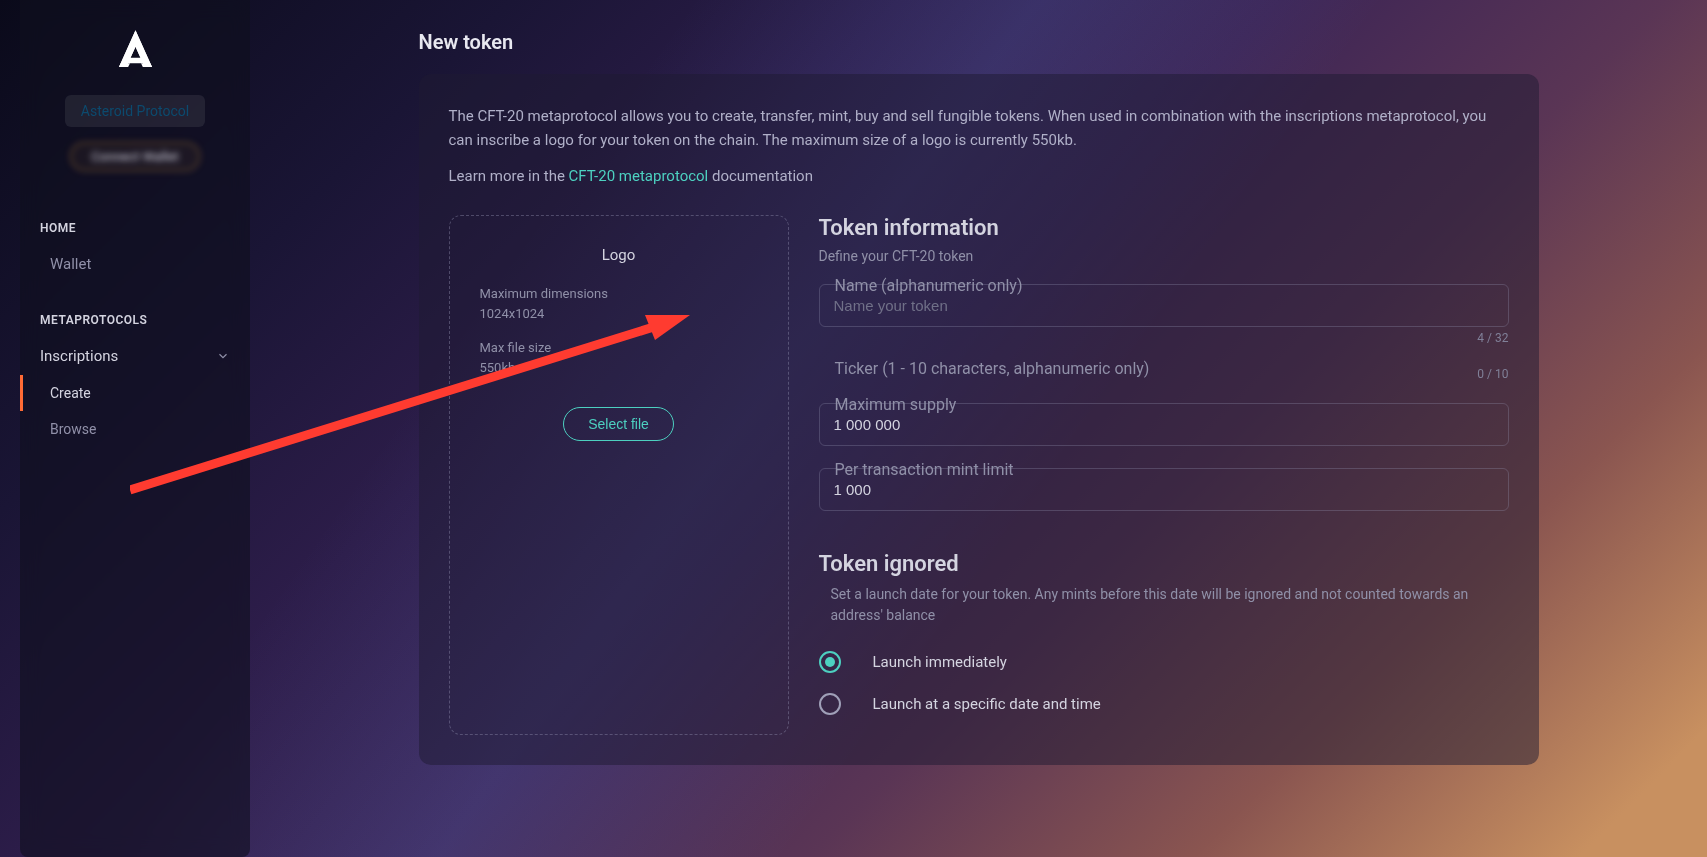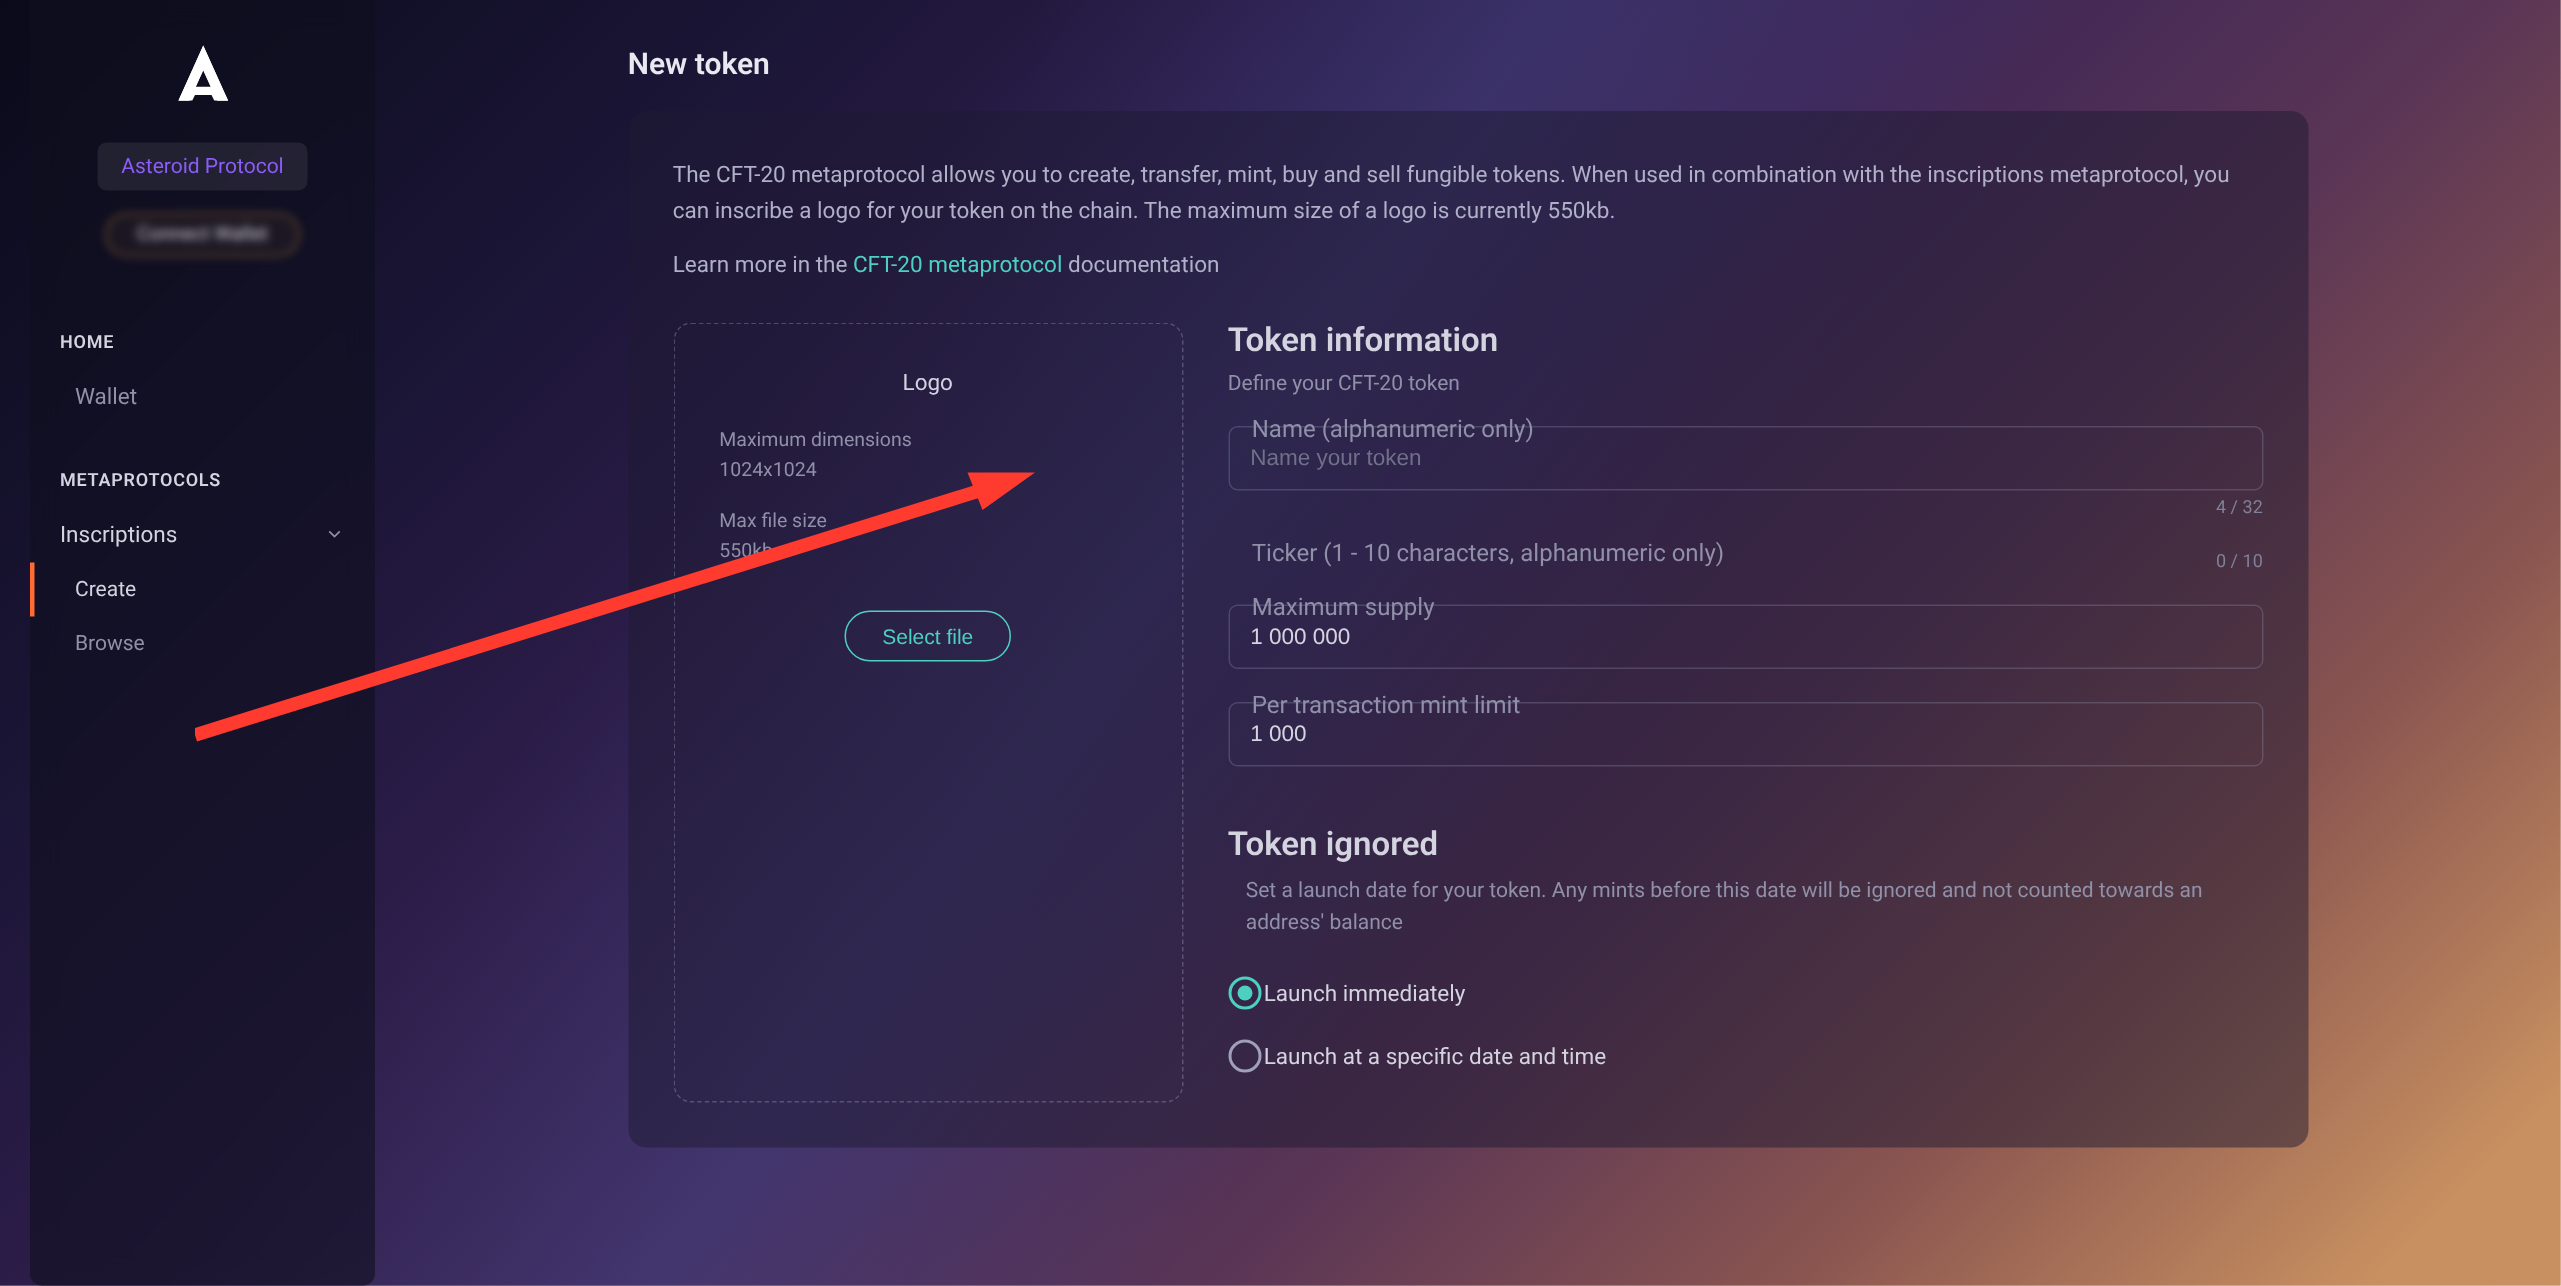--- a/index.html
+++ b/index.html
@@ -54,21 +54,21 @@
     }
     .logo-icon svg {
       width: 55px;
       height: 55px;
     }
     .protocol-badge {
       background: rgba(255, 255, 255, 0.08);
       border-radius: 6px;
       padding: 8px 16px;
       font-size: 14px;
-      color: #8b5cf6;
+      color: #0c4a6e;
       display: inline-block;
       margin-bottom: 15px;
     }
     .connect-badge {
       border: 1px solid rgba(255, 180, 60, 0.5);
       border-radius: 20px;
       padding: 6px 20px;
       font-size: 13px;
       color: #d4d4e0;
       display: inline-block;
@@ -237,21 +237,21 @@
     .launch-desc {
       font-size: 14px;
       color: #9090a8;
       line-height: 1.5;
       margin-bottom: 25px;
       margin-left: 12px;
     }
     .radio-option {
       display: flex;
       align-items: center;
-      gap: 2px;
+      gap: 32px;
       margin-bottom: 20px;
       cursor: pointer;
     }
     .radio-circle {
       width: 22px;
       height: 22px;
       border: 2px solid #a0a0b8;
       border-radius: 50%;
       display: flex;
       align-items: center;

